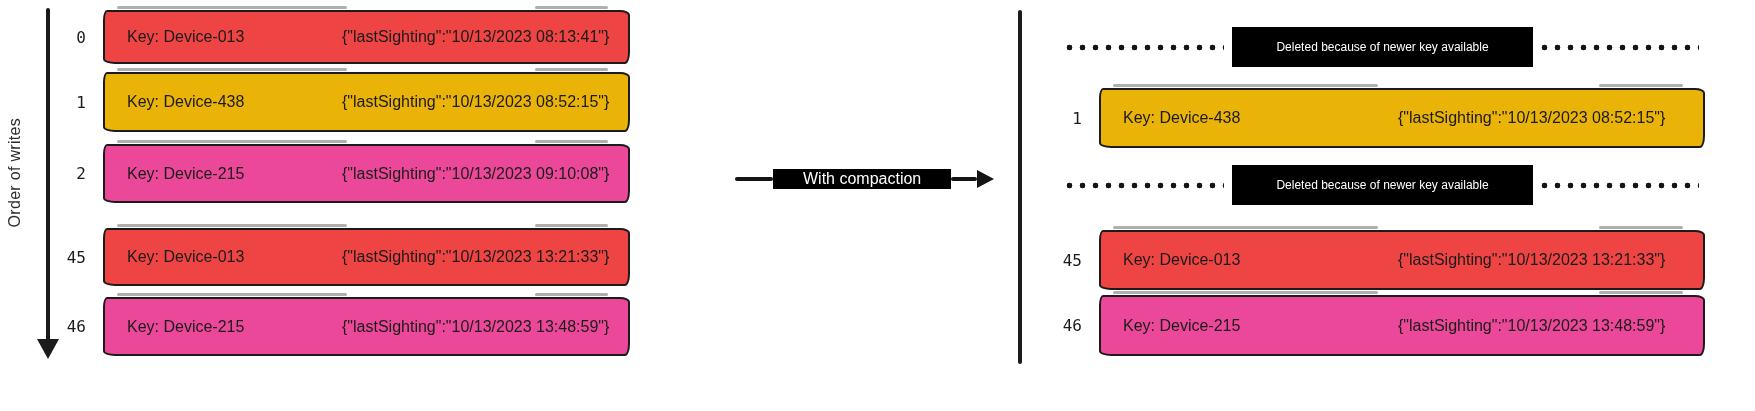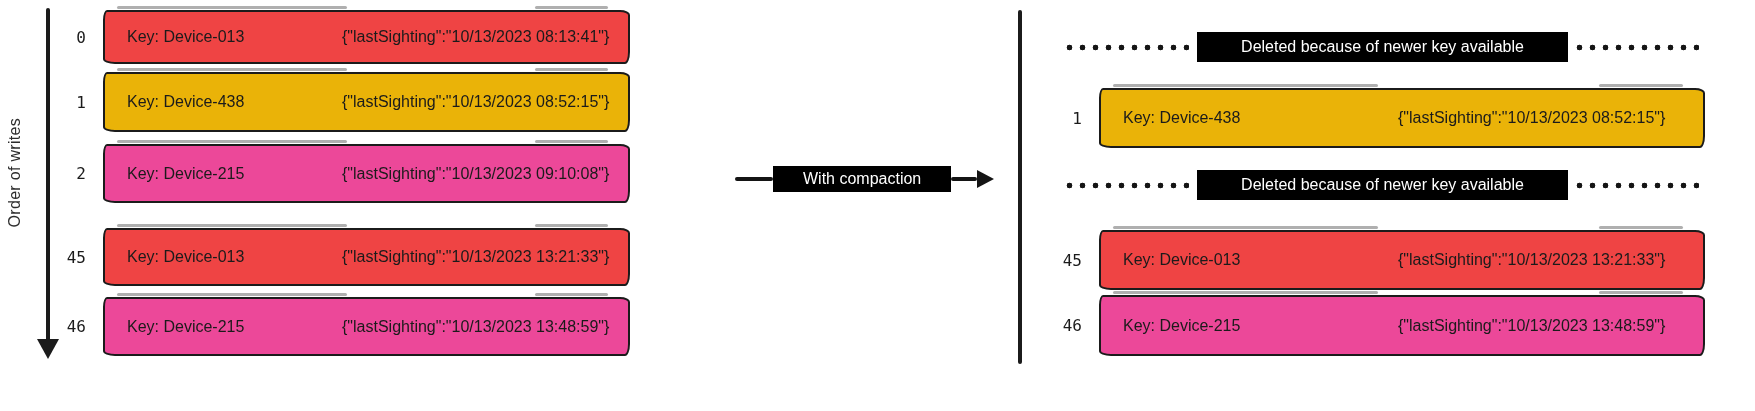--- a/index.html
+++ b/index.html
@@ -99,21 +99,21 @@
     position: absolute;
     left: 735px;
     top: 162px;
     height: 34px;
     display: flex;
     align-items: center;
   }
   .cline-l { width: 38px; height: 4px; background: #141414; border-radius: 2px; }
   .cline-r { width: 26px; height: 4px; background: #141414; border-radius: 2px; }
   .clabel {
-    height: 26px;
+    height: 20px;
     display: flex;
     align-items: center;
     padding: 0 30px;
     background: #000000;
     color: #ffffff;
     font-size: 16px;
     white-space: nowrap;
   }
   .right-arrowhead {
     width: 0; height: 0;
@@ -130,27 +130,27 @@
   }
   .dots {
     flex: 1 1 auto;
     height: 7px;
     margin: 0 8px;
     background-image: radial-gradient(circle at 3.5px 3.5px, #151515 2.7px, transparent 3.1px);
     background-size: 13px 7px;
     background-repeat: repeat-x;
   }
   .dlabel {
-    height: 30px;
+    height: 40px;
     display: flex;
     align-items: center;
     padding: 0 44px;
     background: #000000;
     color: #ffffff;
-    font-size: 16px;
+    font-size: 12px;
     white-space: nowrap;
     flex: 0 0 auto;
   }
 </style>
 </head>
 <body>
 
 <div class="canvas">
 
   <div class="axis-label">Order of writes</div>

